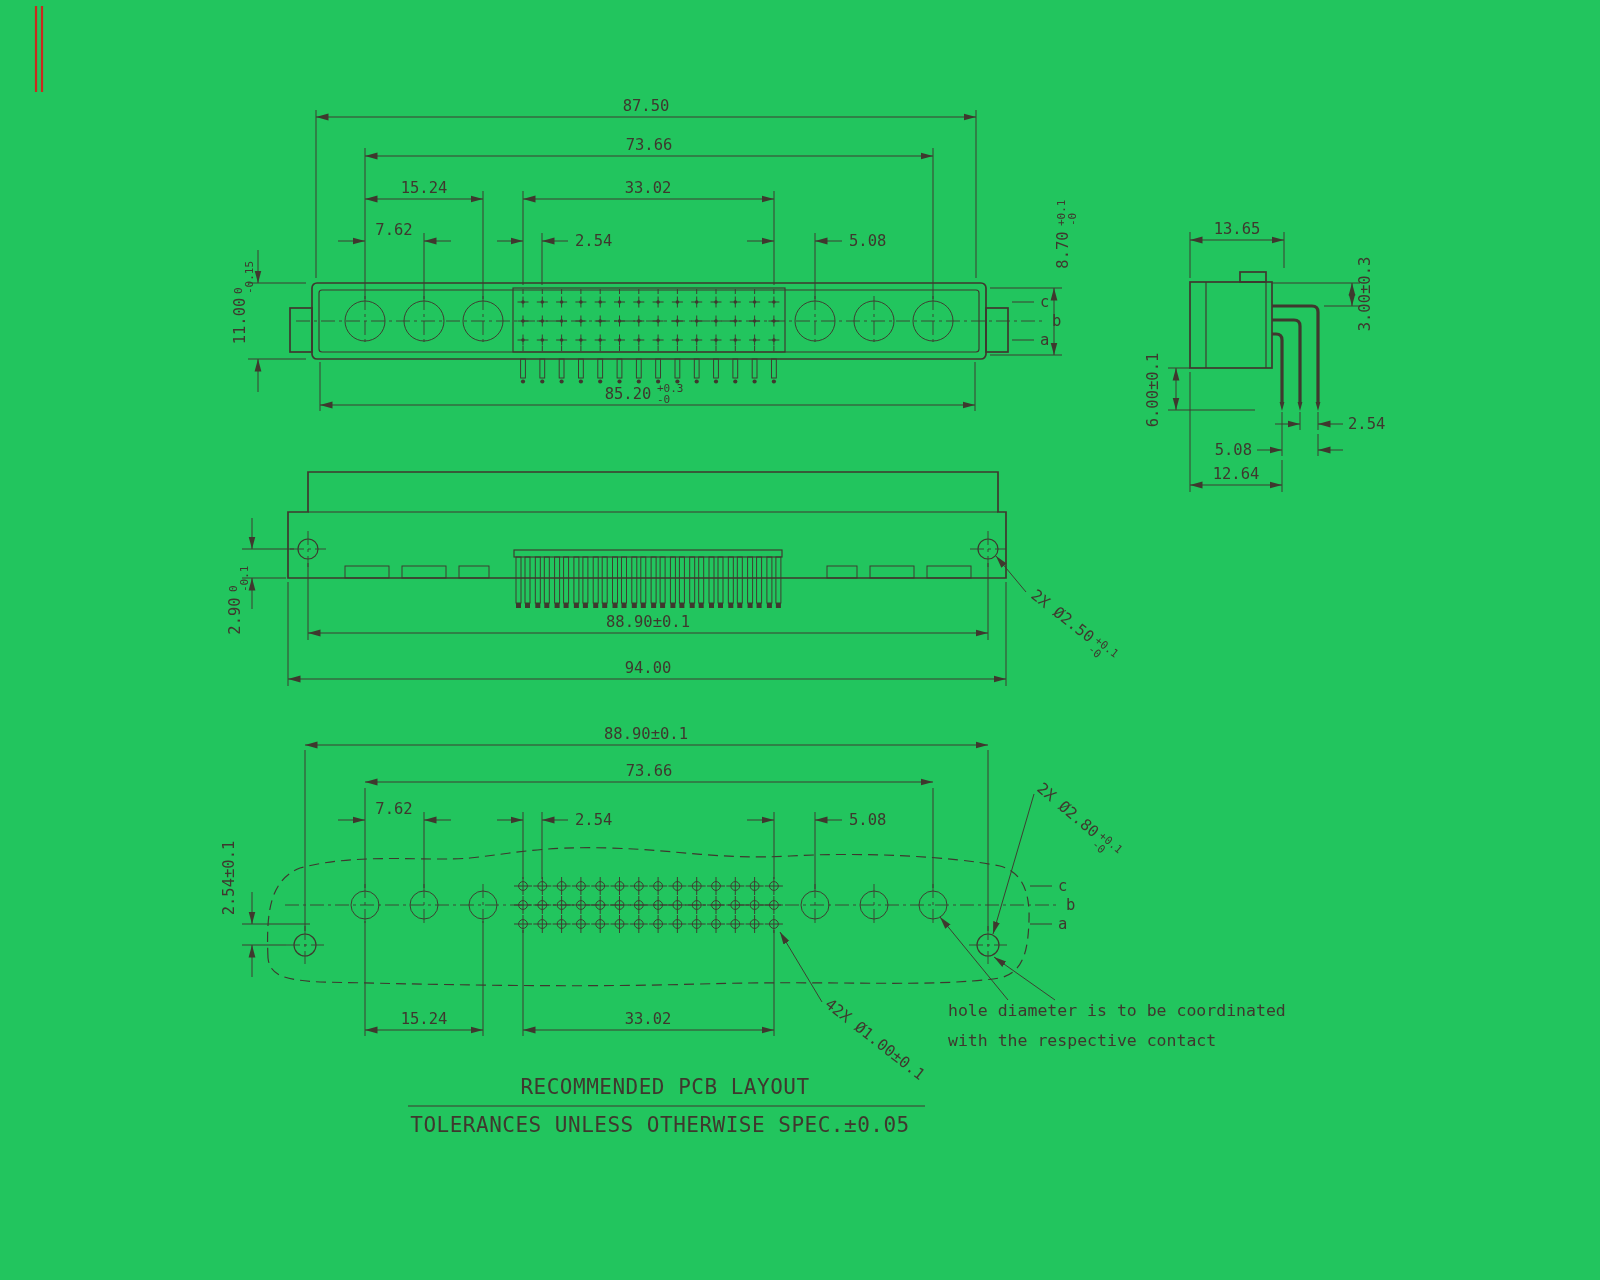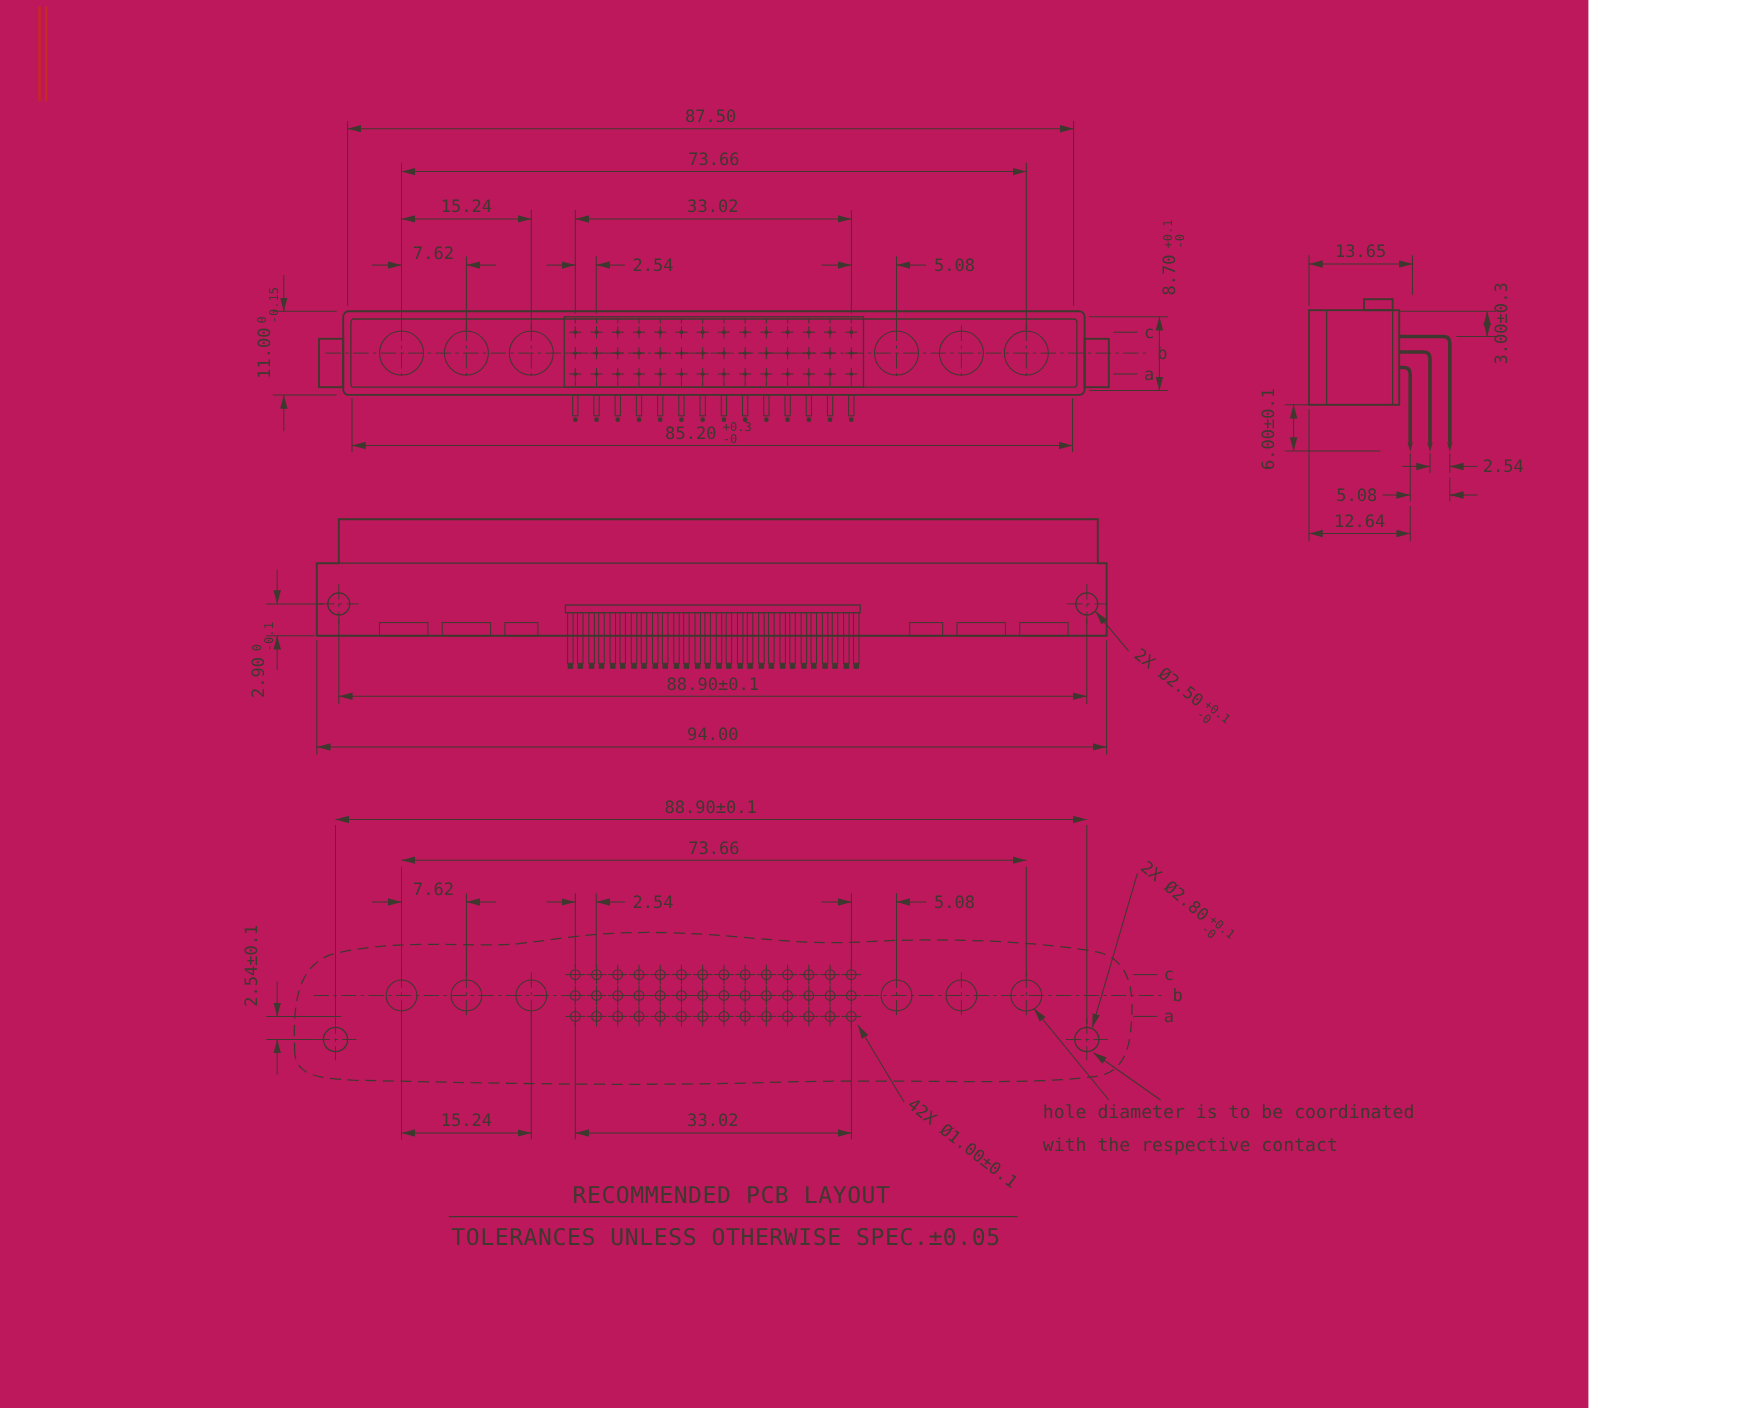--- a/index.html
+++ b/index.html
@@ -1,16 +1,16 @@
 <!DOCTYPE html>
 <html><head>
 <meta charset="utf-8">
 <style>
   html,body{margin:0;padding:0;background:#ffffff;}
-  .canvas-wrap{width:1444px;height:1280px;background:#be185d;overflow:hidden;}
+  .canvas-wrap{width:1600px;height:1280px;background:#22c55e;overflow:hidden;}
   svg{display:block;stroke:#3f382e;fill:none;stroke-linecap:butt;}
   svg text{stroke:none;fill:#3f382e;font-family:"DejaVu Sans Mono","Liberation Mono",monospace;}
   .thick{stroke-width:1.7;}
   .med{stroke-width:1.15;}
   .thin{stroke-width:0.95;}
   line,rect,path,circle{stroke-width:0.95;}
   .pin{stroke-width:3.2;stroke-linejoin:round;}
   .cl{stroke-dasharray:14 4 3 4;stroke-width:0.85;}
   .dash{stroke-dasharray:10 6;stroke-width:1.15;}
   .red{stroke:#c92a1e;stroke-width:2.2;}

